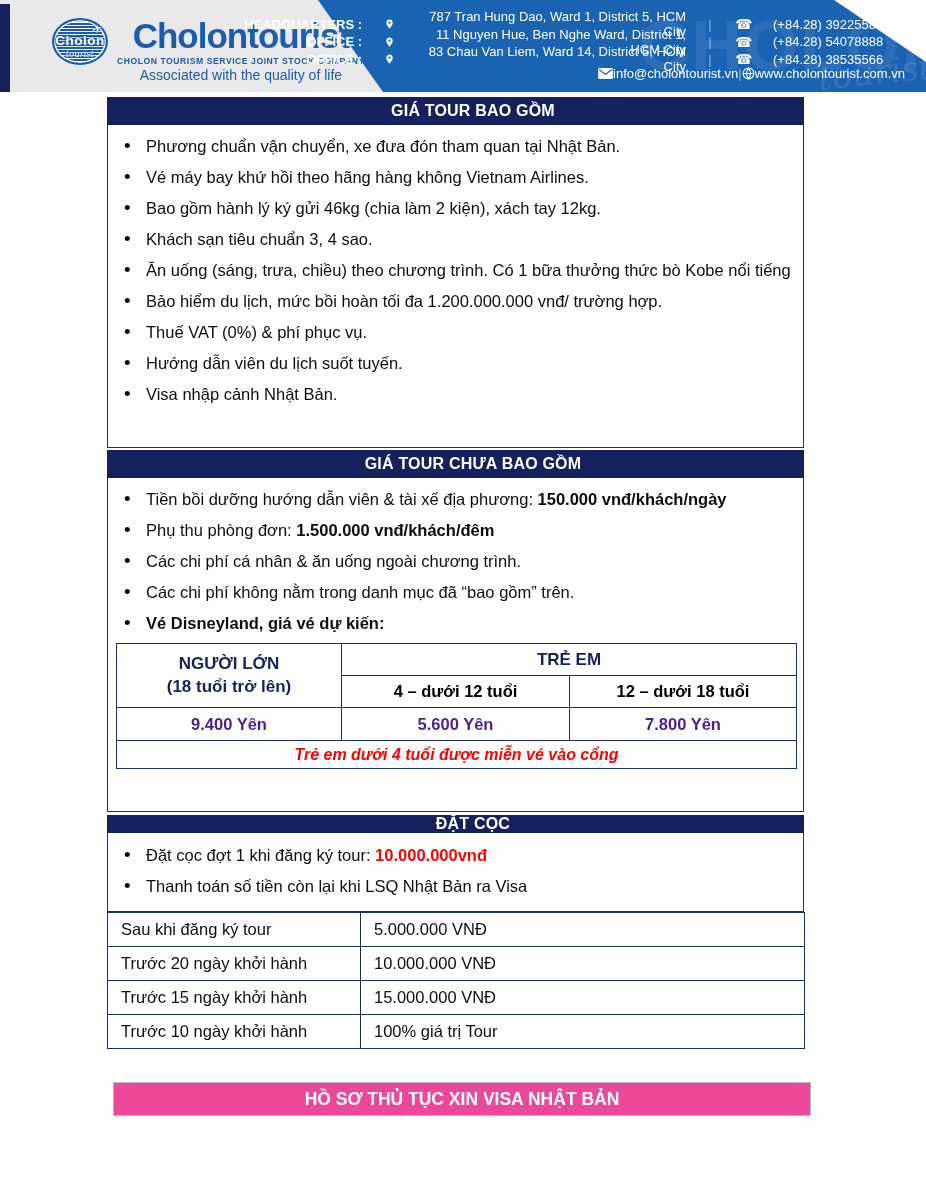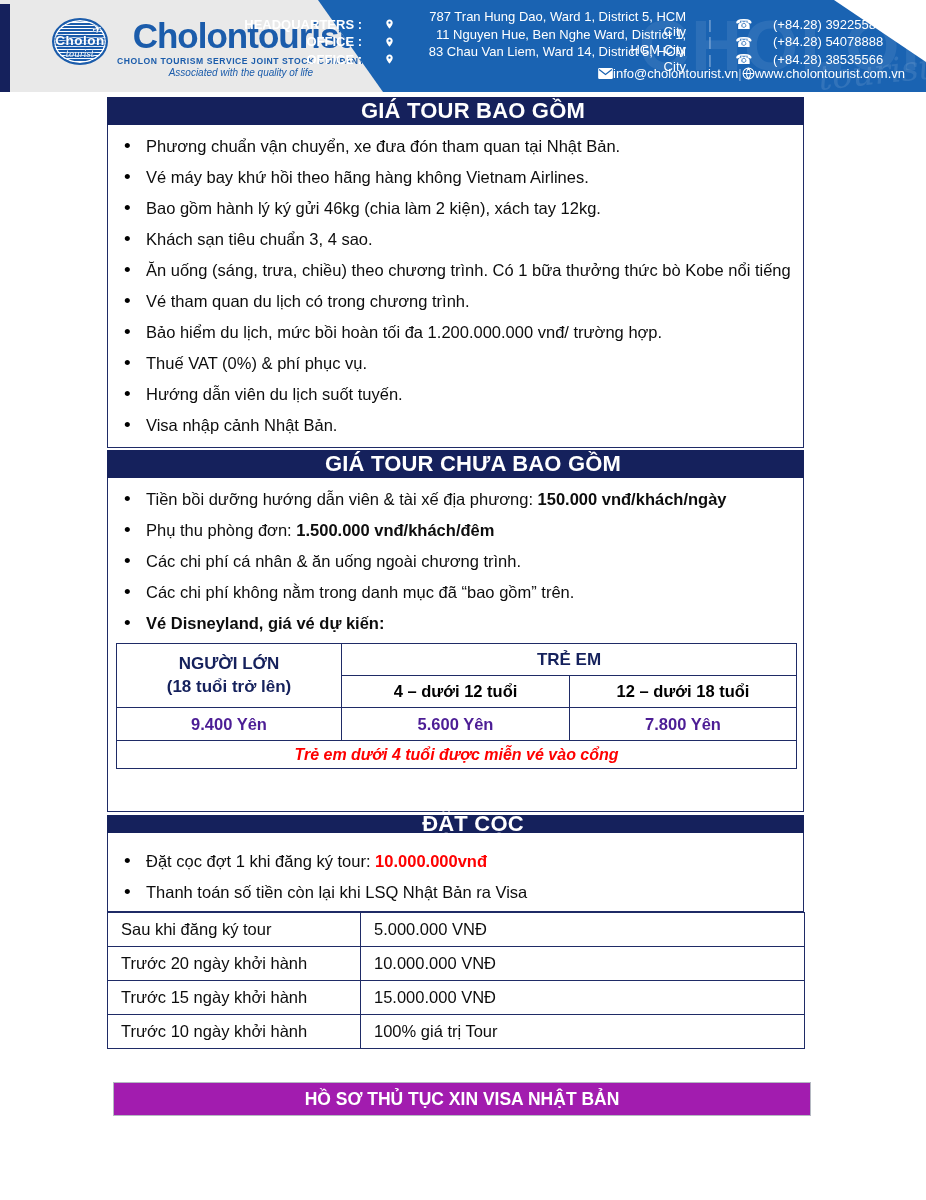--- a/index.html
+++ b/index.html
@@ -67,21 +67,21 @@
   .brand-block { display: flex; flex-direction: column; align-items: center; }
   .brand {
     font-size: 35px; font-weight: bold; color: #1b5cab; line-height: 1.0;
     letter-spacing: -1px;
   }
   .company {
     font-size: 8.6px; font-weight: bold; color: #1b5cab; letter-spacing: 0.55px;
     margin-top: 3px;
   }
   .tagline {
-    font-size: 10px; font-style: italic; color: #1b5cab; margin-top: 1px;
+    font-size: 14px; color: #1b5cab; margin-top: 1px;
   }
   .contacts {
     position: absolute; top: 9px; right: 21px; z-index: 2;
     color: #ffffff; font-size: 13px;
   }
   .contact-row {
     display: grid;
     grid-template-columns: 130px 16px 270px 10px 20px 132px;
     column-gap: 19px; align-items: center; height: 17.6px;
   }
@@ -95,28 +95,28 @@
     display: flex; justify-content: flex-end; align-items: center;
     margin-top: 3px; height: 17px;
   }
   .mail-icon { display: flex; align-items: center; }
   .globe-icon { display: flex; align-items: center; }
 
   
   .main { position: absolute; left: 107px; top: 97px; width: 697px; }
   .bar {
     height: 28px; background: #15215c; color: #ffffff;
-    font-weight: bold; font-size: 22px; letter-spacing: 0.2px;
+    font-weight: bold; font-size: 16px; letter-spacing: 0.2px;
     display: flex; align-items: center; justify-content: center; padding-left: 35px;
   }
   .bar.tall { height: 18px; }
   .box { border: 1.5px solid #1f2b66; border-top: none; background: #fff; }
   .box1 { height: 323px; padding-top: 10px; }
   .box2 { height: 334px; padding-top: 10px; }
-  .box3 { height: 79px; padding-top: 17px; }
+  .box3 { height: 79px; padding-top: 11px; }
   ul.blt { list-style: none; }
   ul.blt li {
     position: relative; padding-left: 38px; margin-bottom: 9px;
     line-height: 22px; font-size: 16.5px; color: #0d0d0d;
   }
   ul.blt li::before {
     content: "•"; position: absolute; left: 16px; top: 0;
     font-size: 19px; color: #000;
   }
   .bold { font-weight: bold; }
@@ -140,21 +140,21 @@
   
   .ctable { width: 697px; border-collapse: collapse; table-layout: fixed; }
   .ctable td {
     border: 1.5px solid #1f2b66; height: 34px; font-size: 16.5px;
     padding-left: 13px; color: #0d0d0d; vertical-align: middle; background: #fff;
   }
 
   
   .visa-bar {
     margin: 34px 0 0 7px; width: 696px; height: 32px;
-    background: #a21caf; color: #fff; font-weight: bold; font-size: 17.5px;
+    background: #ec4899; color: #fff; font-weight: bold; font-size: 17.5px;
     display: flex; align-items: center; justify-content: center;
     box-shadow: 0 0 0 1px rgba(90,100,120,0.45);
   }
 </style>
 </head>
 <body>
 
 <div class="header">
   <div class="watermark-brand">CHOLON</div>
   <div class="watermark-script">tourist</div>
@@ -236,21 +236,20 @@
 <div class="main">
 
   <div class="bar">GIÁ TOUR BAO GỒM</div>
   <div class="box box1">
     <ul class="blt">
       <li>Phương chuẩn vận chuyển, xe đưa đón tham quan tại Nhật Bản.</li>
       <li>Vé máy bay khứ hồi theo hãng hàng không Vietnam Airlines.</li>
       <li>Bao gồm hành lý ký gửi 46kg (chia làm 2 kiện), xách tay 12kg.</li>
       <li>Khách sạn tiêu chuẩn 3, 4 sao.</li>
       <li>Ăn uống (sáng, trưa, chiều) theo chương trình. Có 1 bữa thưởng thức bò Kobe nổi tiếng</li>
-      <li>Vé tham quan du lịch có trong chương trình.</li>
       <li>Bảo hiểm du lịch, mức bồi hoàn tối đa 1.200.000.000 vnđ/ trường hợp.</li>
       <li>Thuế VAT (0%) &amp; phí phục vụ.</li>
       <li>Hướng dẫn viên du lịch suốt tuyến.</li>
       <li>Visa nhập cảnh Nhật Bản.</li>
     </ul>
   </div>
 
   <div class="bar bar-excluded">GIÁ TOUR CHƯA BAO GỒM</div>
   <div class="box box2">
     <ul class="blt">

